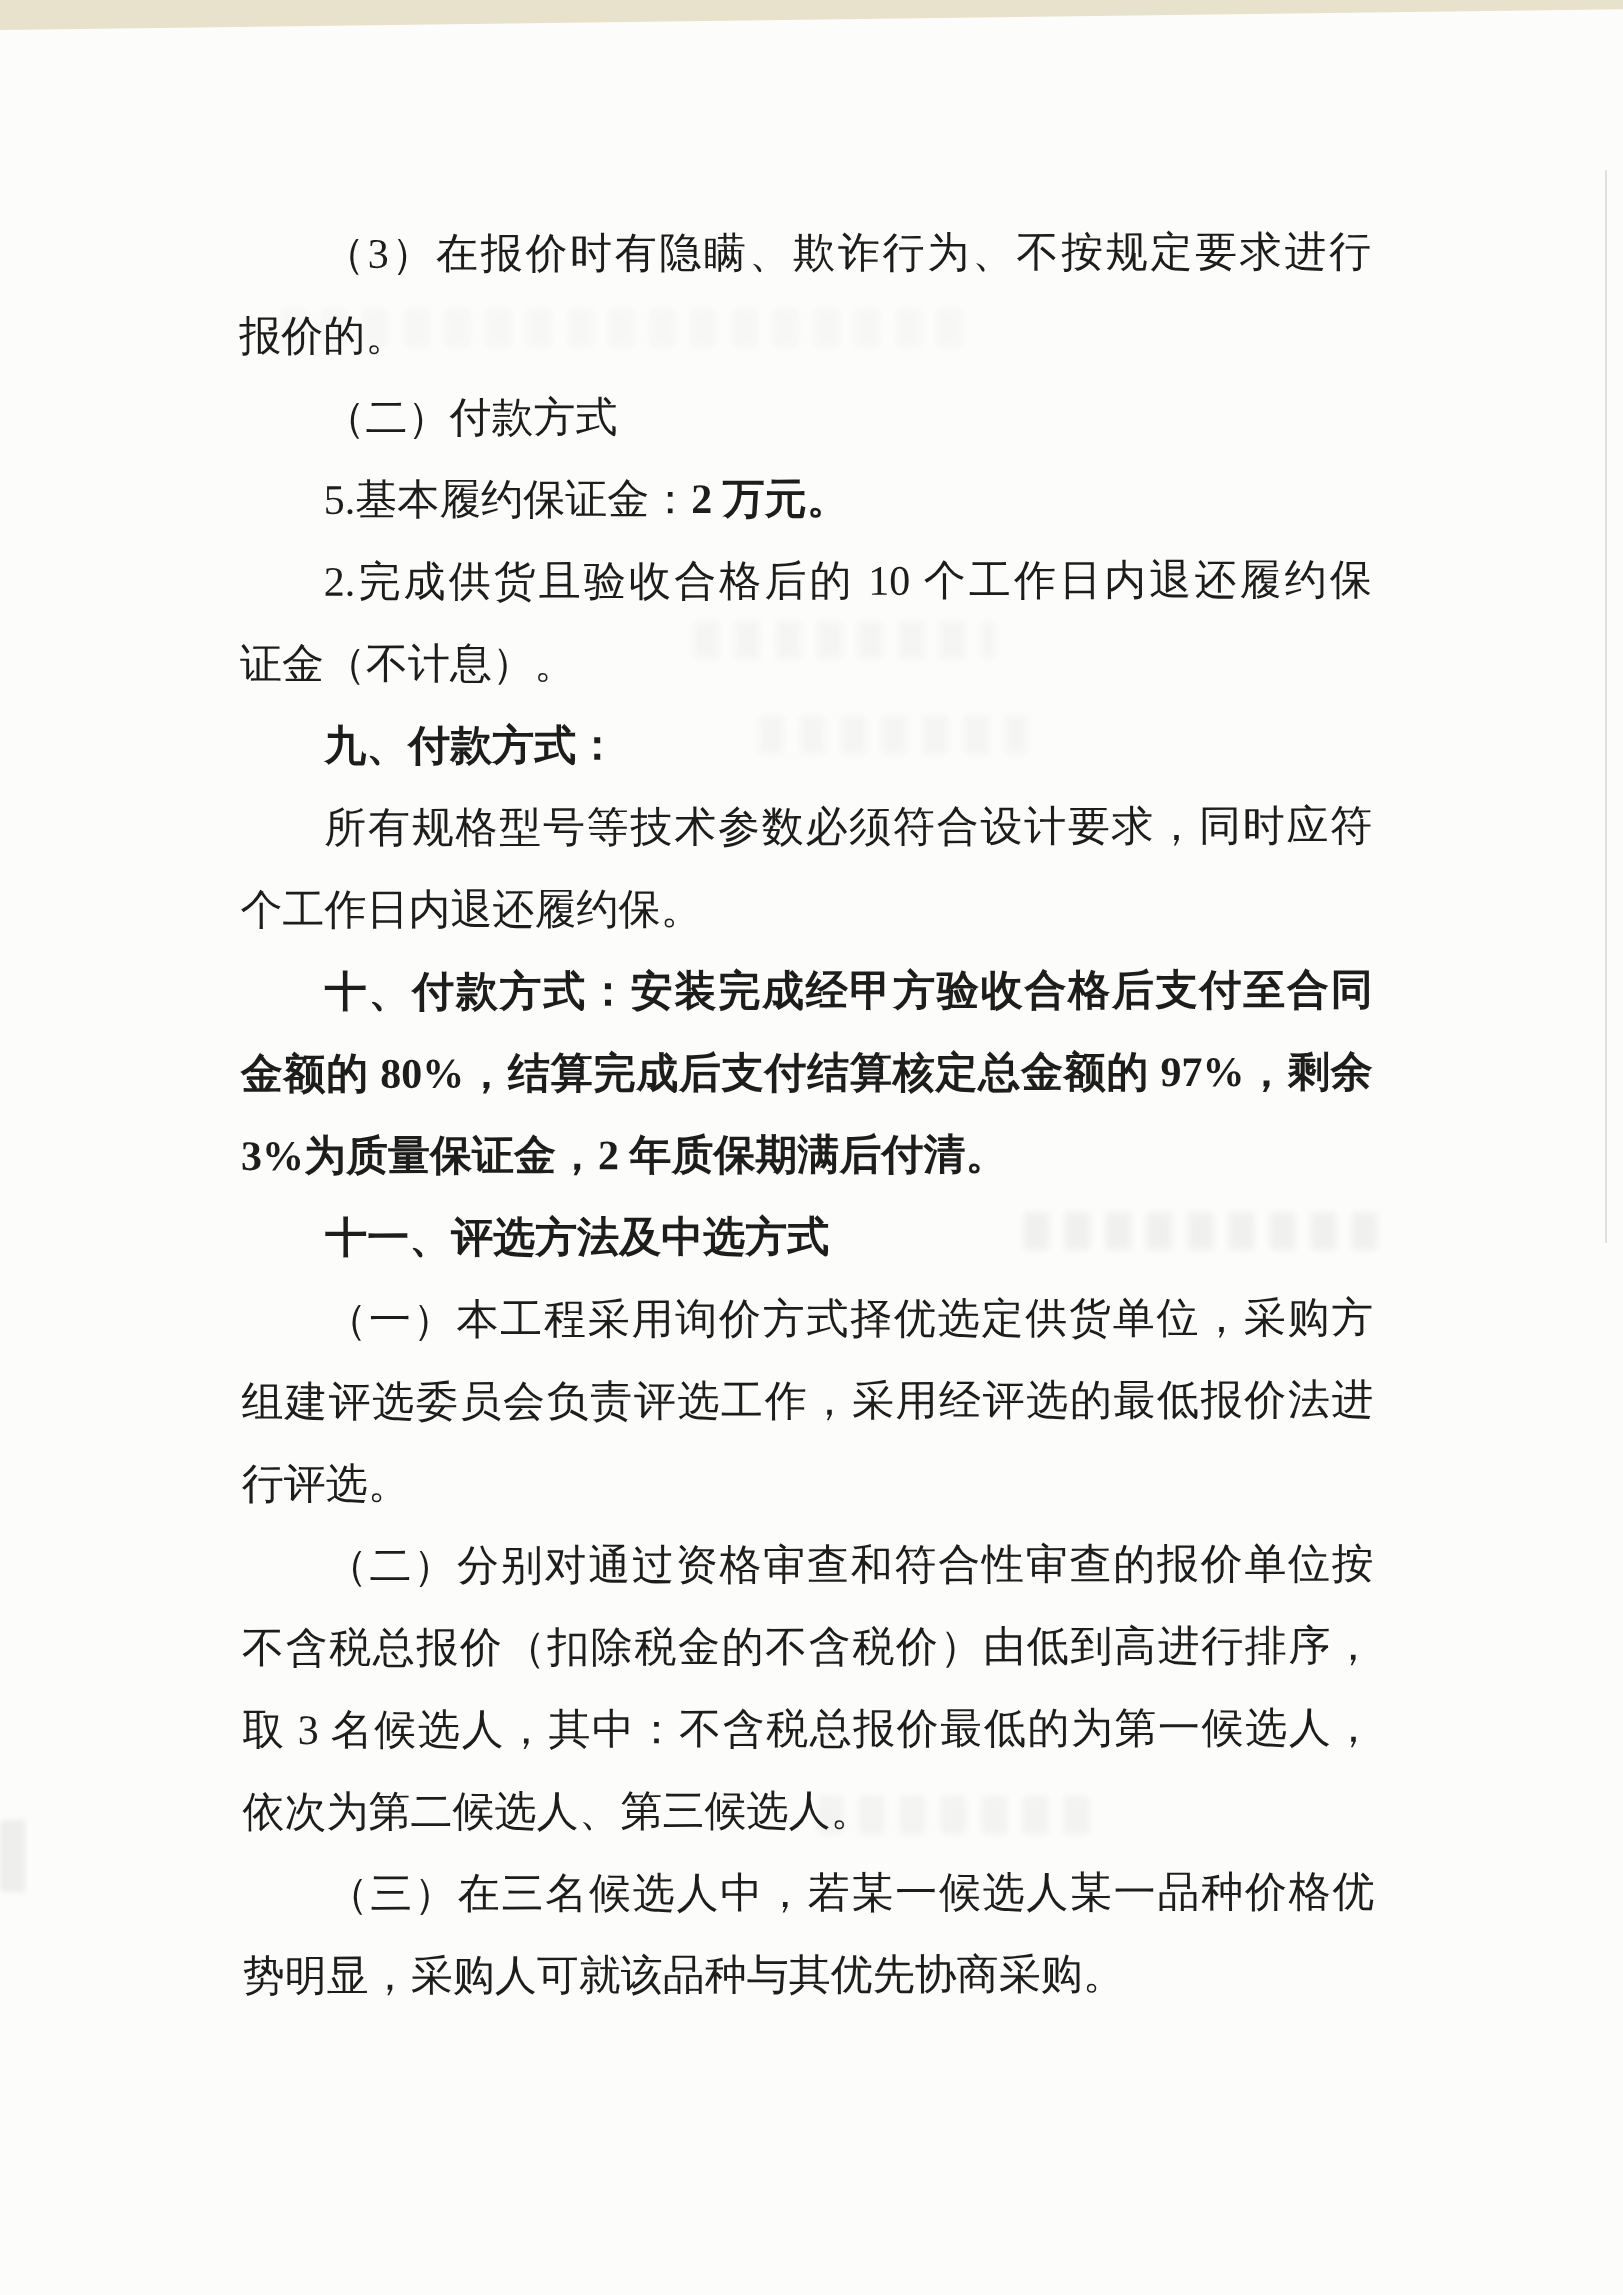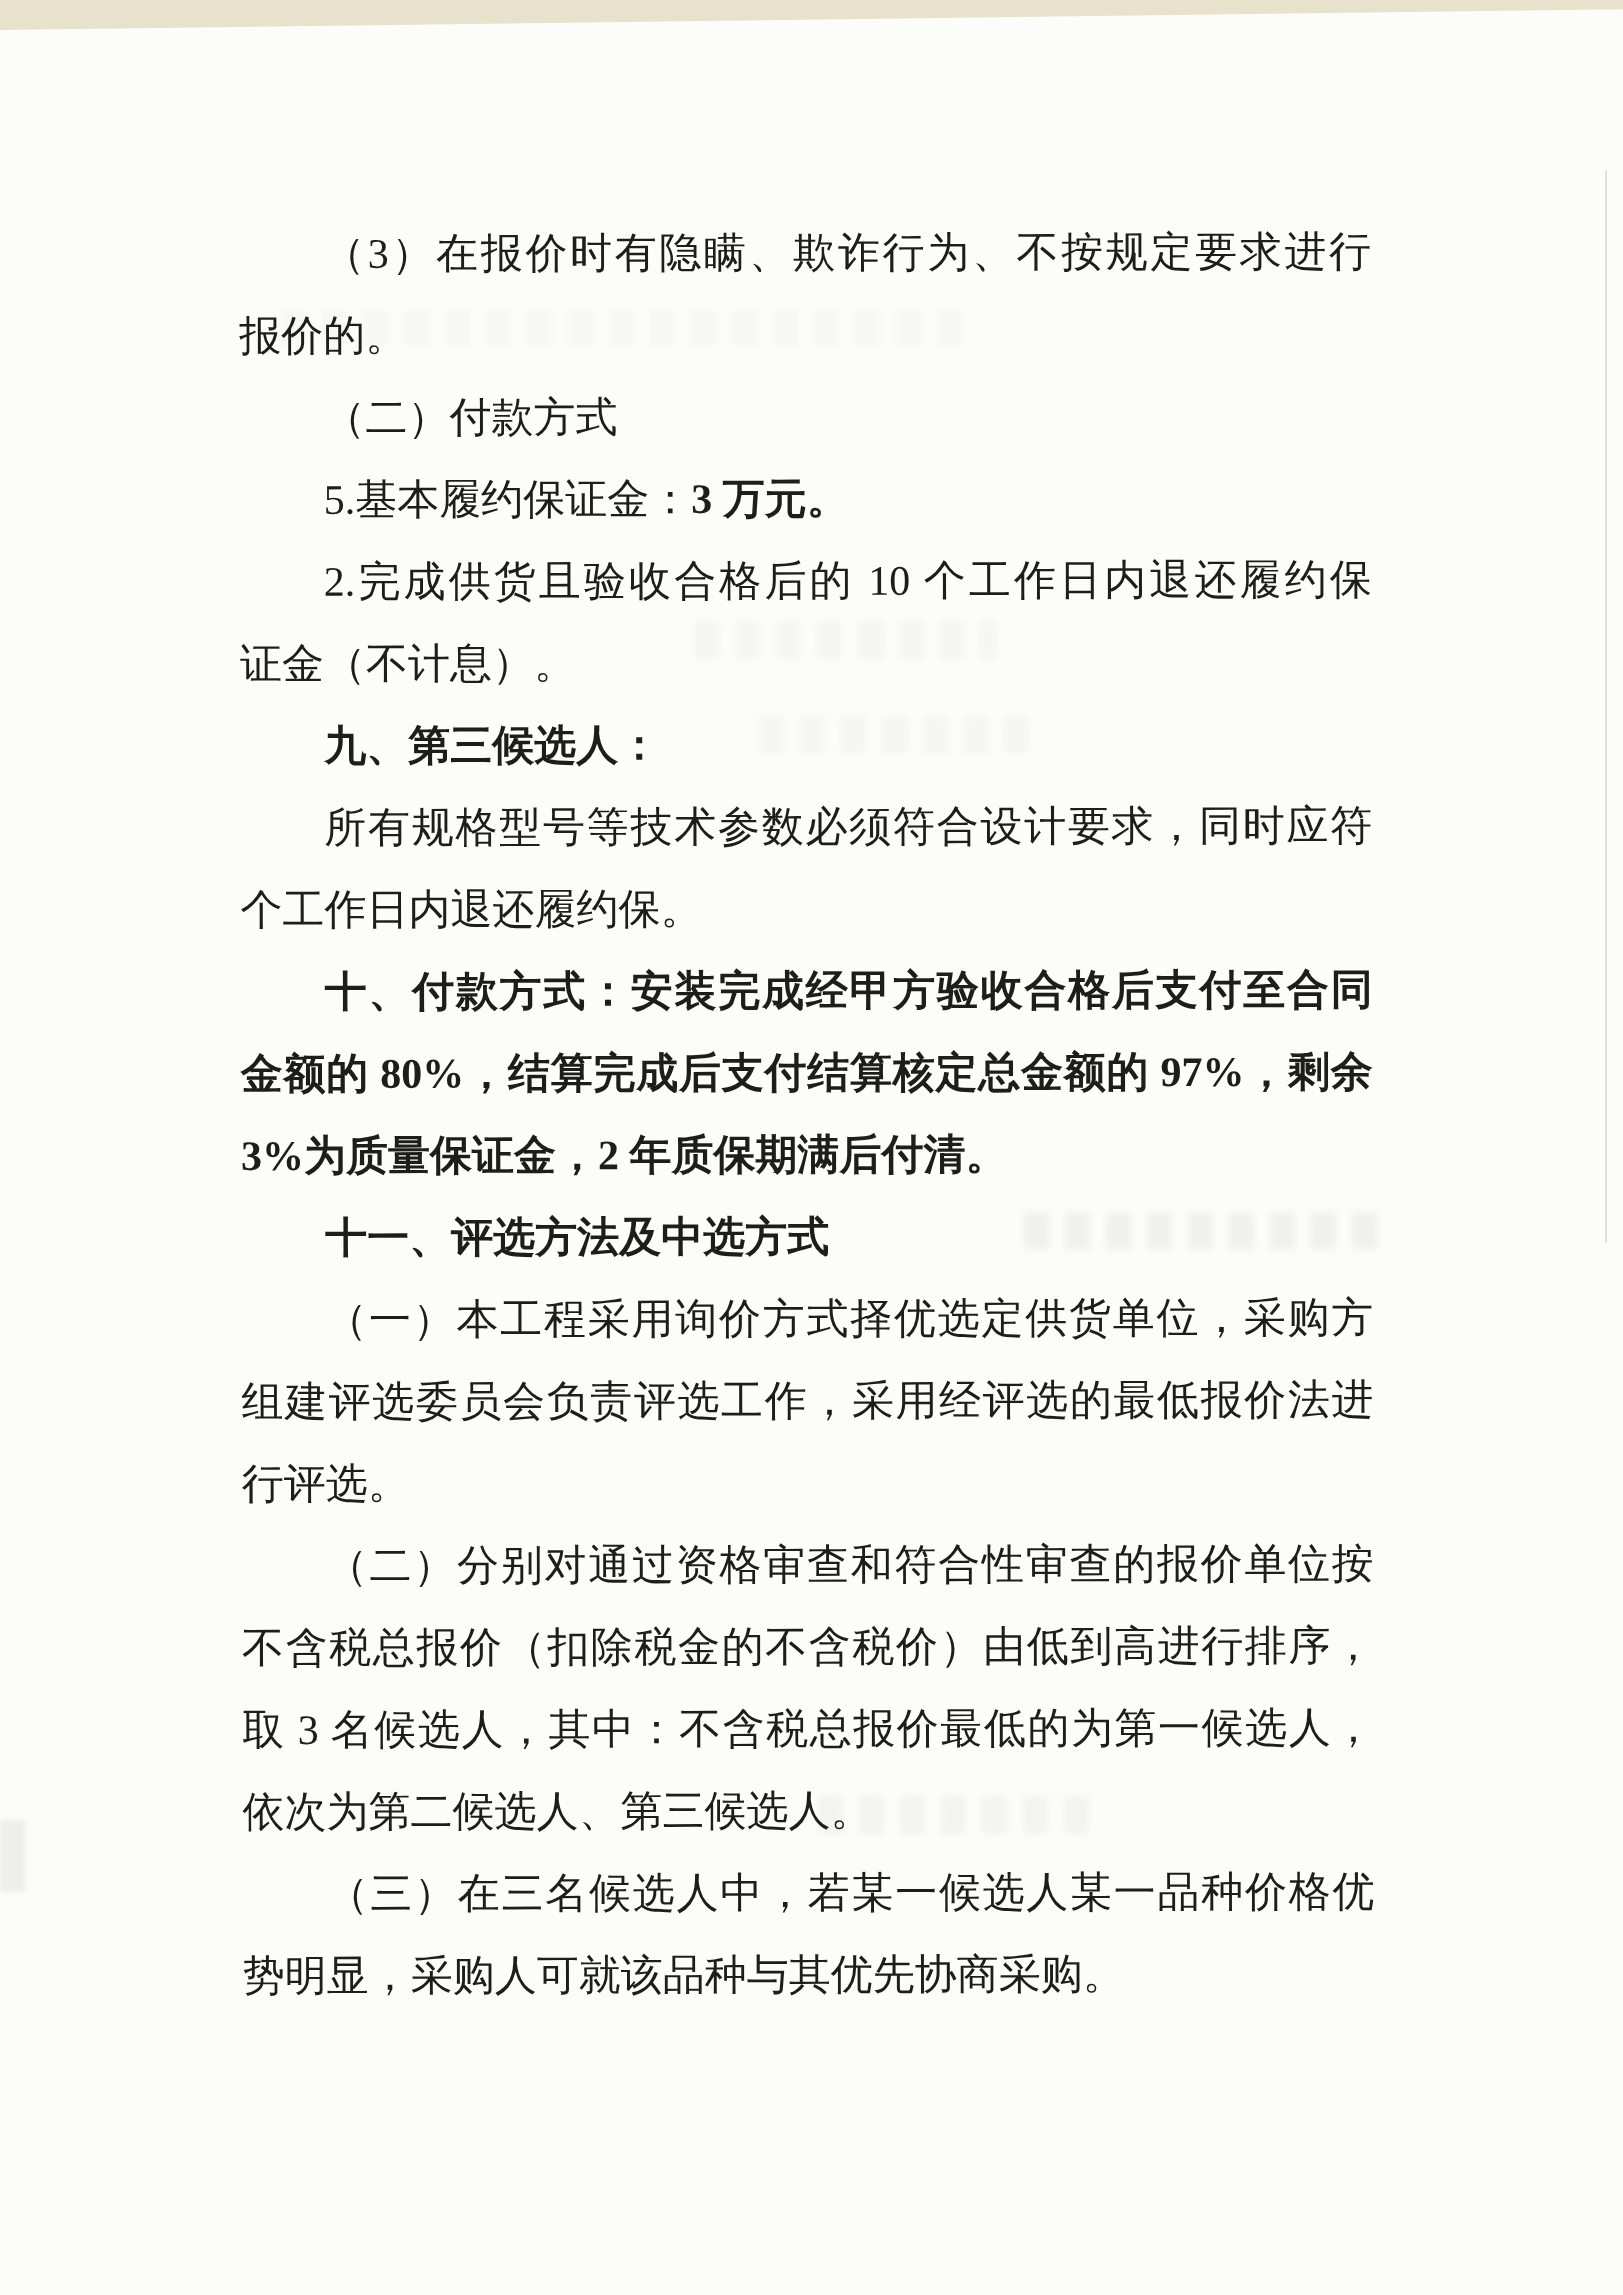--- a/index.html
+++ b/index.html
@@ -64,24 +64,24 @@
   <div class="ghost g2"></div>
   <div class="ghost g3"></div>
   <div class="ghost g4"></div>
   <div class="ghost g5"></div>
   <div class="ghost g6"></div>
 
   <div class="textblock">
       <div class="line indent stretch"><span>（3）在报价时有隐瞒、欺诈行为、不按规定要求进行</span></div>
       <div class="line"><span>报价的。</span></div>
       <div class="line indent"><span>（二）付款方式</span></div>
-      <div class="line indent"><span>5.基本履约保证金：</span><span class="bold">3 万元。</span></div>
+      <div class="line indent"><span>5.基本履约保证金：</span><span class="bold">2 万元。</span></div>
       <div class="line indent stretch"><span>2.完成供货且验收合格后的 10 个工作日内退还履约保</span></div>
       <div class="line"><span>证金（不计息）。</span></div>
-      <div class="line indent bold"><span>九、第三候选人：</span></div>
+      <div class="line indent bold"><span>九、付款方式：</span></div>
       <div class="line indent stretch"><span>所有规格型号等技术参数必须符合设计要求，同时应符</span></div>
       <div class="line"><span>个工作日内退还履约保。</span></div>
       <div class="line indent stretch bold"><span>十、付款方式：安装完成经甲方验收合格后支付至合同</span></div>
       <div class="line stretch bold"><span>金额的 80%，结算完成后支付结算核定总金额的 97%，剩余</span></div>
       <div class="line bold"><span>3%为质量保证金，2 年质保期满后付清。</span></div>
       <div class="line indent bold"><span>十一、评选方法及中选方式</span></div>
       <div class="line indent stretch"><span>（一）本工程采用询价方式择优选定供货单位，采购方</span></div>
       <div class="line stretch"><span>组建评选委员会负责评选工作，采用经评选的最低报价法进</span></div>
       <div class="line"><span>行评选。</span></div>
       <div class="line indent stretch"><span>（二）分别对通过资格审查和符合性审查的报价单位按</span></div>

